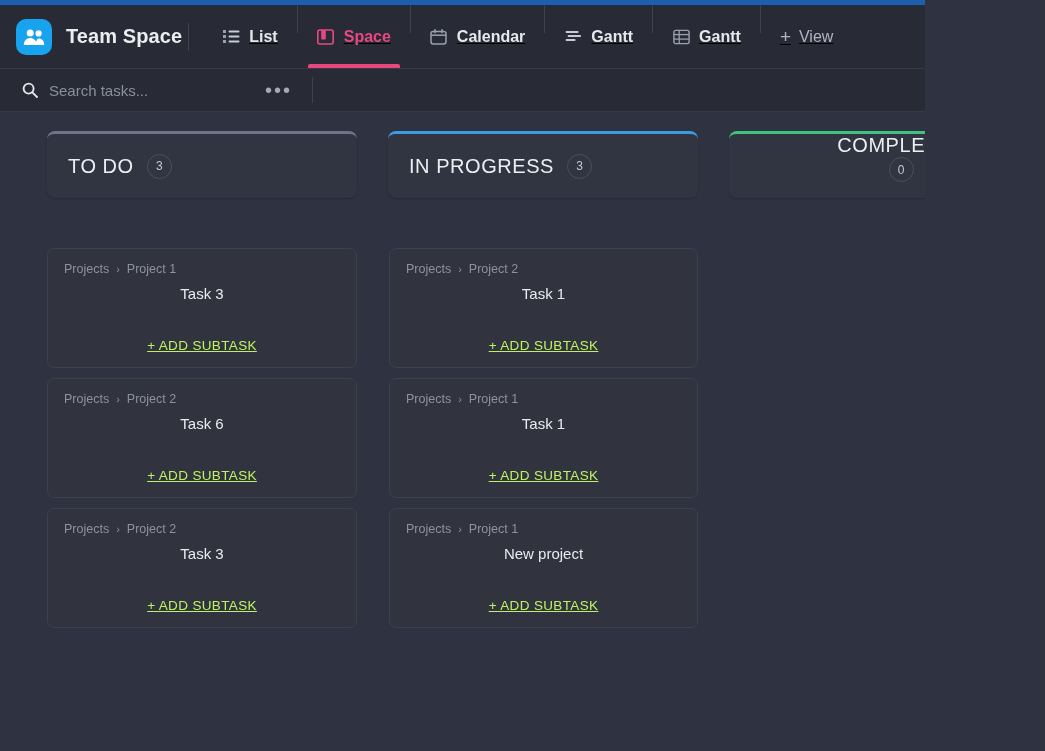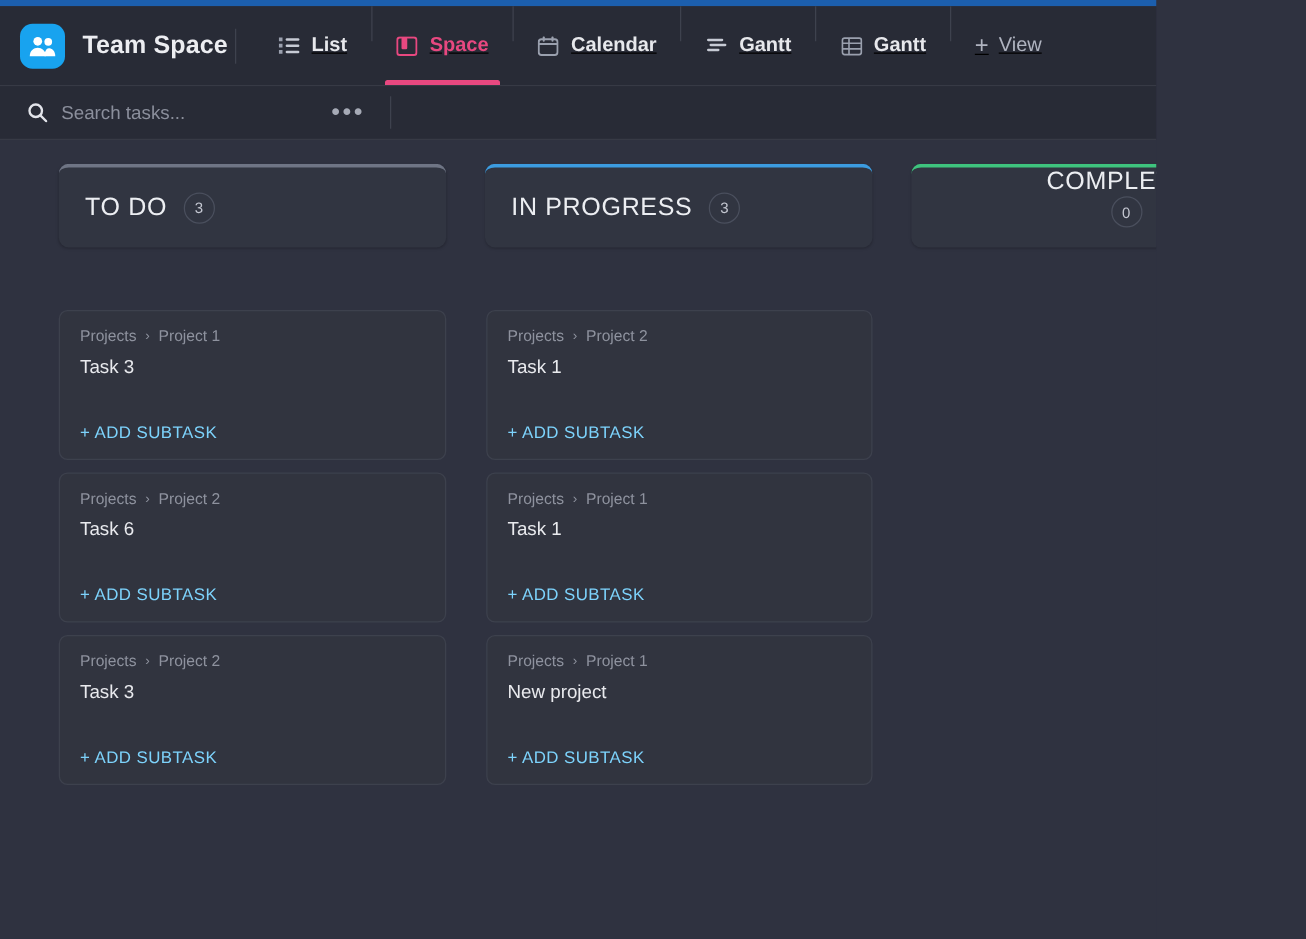--- a/index.html
+++ b/index.html
@@ -259,20 +259,21 @@
 
   .card {
     background: #31343f;
     border: 1px solid #3d414d;
     border-radius: 7px;
     padding: 13px 16px 14px 16px;
     height: 120px;
     display: flex;
     flex-direction: column;
     cursor: pointer;
+    text-align: center;
   }
 
   .crumb {
     display: flex;
     align-items: center;
     gap: 7px;
     font-size: 12.5px;
     color: #8e929e;
     white-space: nowrap;
   }
@@ -280,24 +281,25 @@
 
   .card-title {
     margin-top: 9px;
     font-size: 15px;
     color: #e9eaee;
   }
 
   .add-subtask {
     margin-top: auto;
     font-size: 13.5px;
-    color: #7dd3fc;
+    color: #bef264;
     letter-spacing: 0.35px;
     cursor: pointer;
     white-space: nowrap;
+    text-decoration: underline;
   }
 
   
   .column.indented .cards { padding-left: 1px; }
 
   svg { display: block; }
 </style>
 </head>
 <body>
 

